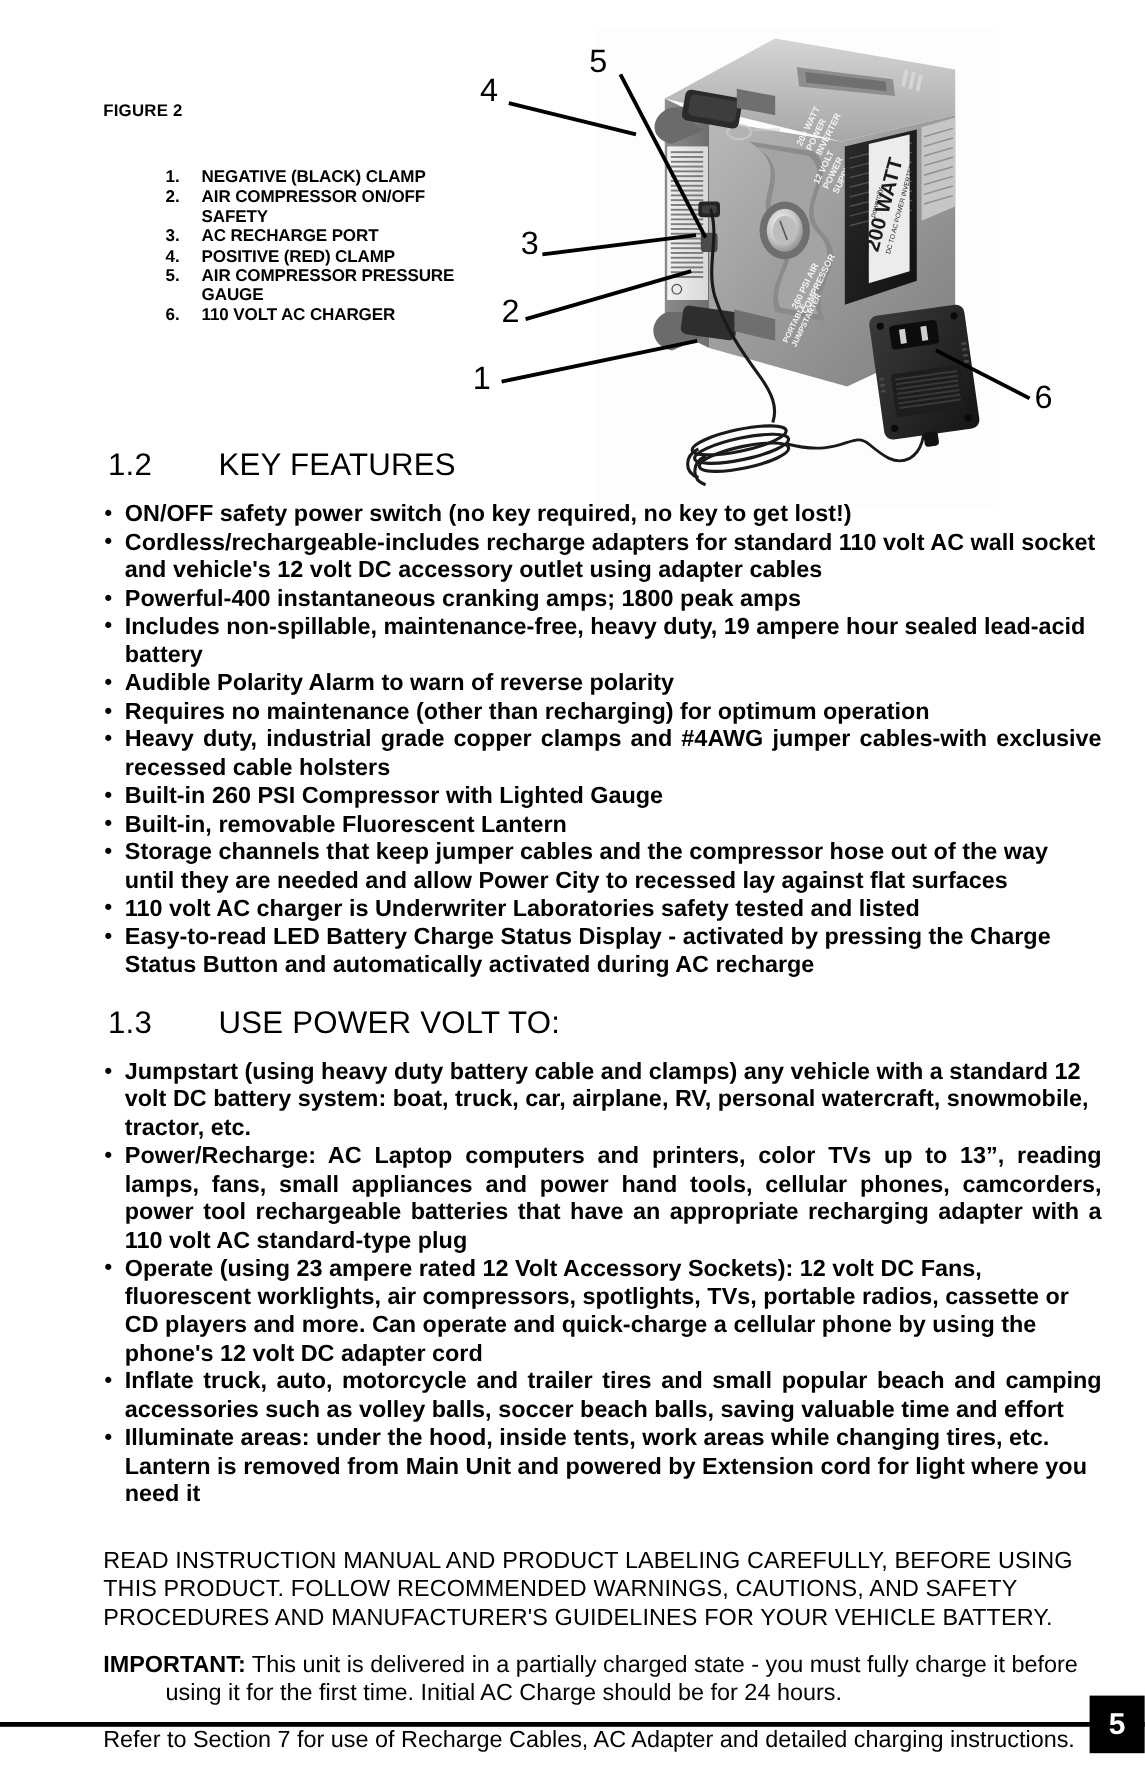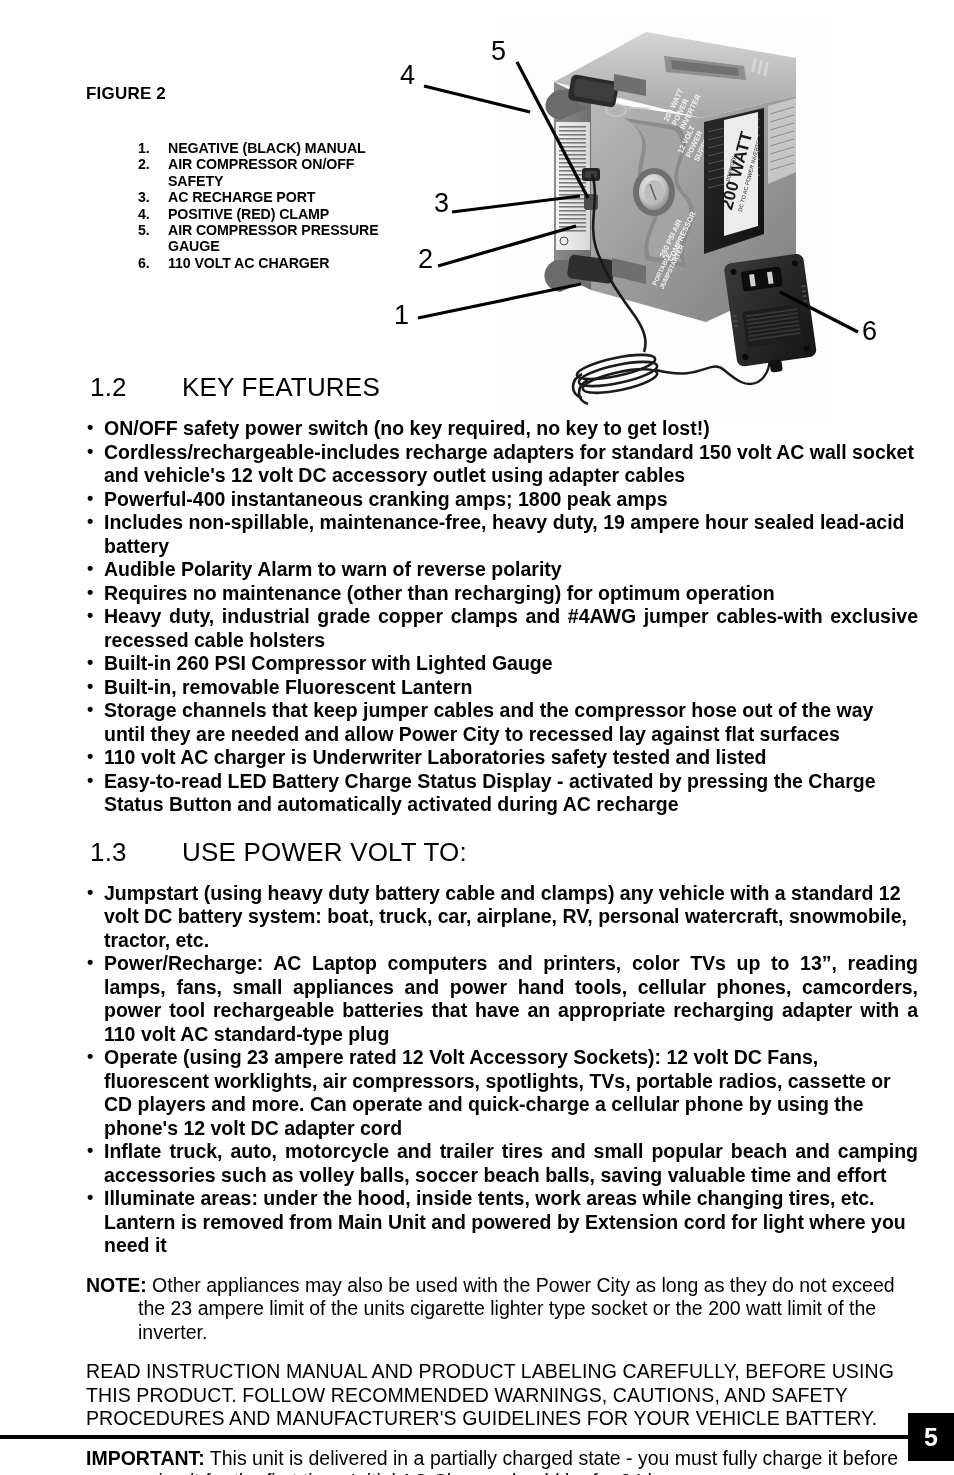--- a/index.html
+++ b/index.html
@@ -18,21 +18,21 @@
 
   
   .figure-block {
     position: absolute;
     left: 0; top: 0;
     width: 954px; height: 430px;
   }
   .figure-title {
     position: absolute;
     left: 86px; top: 84px;
-    font-size: 17px;
+    font-size: 14px;
     font-weight: bold;
     letter-spacing: .2px;
   }
   .legend {
     position: absolute;
     left: 138px; top: 140px;
     width: 260px;
     font-size: 14.2px;
     font-weight: bold;
     line-height: 16.4px;
@@ -135,21 +135,21 @@
 
 <div class="page">
 
   <div class="figure-block">
 
     <div class="figure-title">FIGURE 2</div>
 
     <div class="legend">
       <div class="legend-row">
         <span class="legend-num">1.</span>
-        <span class="legend-txt">NEGATIVE (BLACK) MANUAL</span>
+        <span class="legend-txt">NEGATIVE (BLACK) CLAMP</span>
       </div>
       <div class="legend-row">
         <span class="legend-num">2.</span>
         <span class="legend-txt">AIR COMPRESSOR ON/OFF SAFETY</span>
       </div>
       <div class="legend-row">
         <span class="legend-num">3.</span>
         <span class="legend-txt">AC RECHARGE PORT</span>
       </div>
       <div class="legend-row">
@@ -401,21 +401,21 @@
 
   <div class="content">
 
     <h2 class="sec">
       <span class="num">1.2</span>
       <span>KEY FEATURES</span>
     </h2>
 
     <ul class="bullets">
       <li>ON/OFF safety power switch (no key required, no key to get lost!)</li>
-      <li>Cordless/rechargeable-includes recharge adapters for standard 150 volt AC wall socket and vehicle's 12 volt DC accessory outlet using adapter cables</li>
+      <li>Cordless/rechargeable-includes recharge adapters for standard 110 volt AC wall socket and vehicle's 12 volt DC accessory outlet using adapter cables</li>
       <li>Powerful-400 instantaneous cranking amps; 1800 peak amps</li>
       <li>Includes non-spillable, maintenance-free, heavy duty, 19 ampere hour sealed lead-acid battery</li>
       <li>Audible Polarity Alarm to warn of reverse polarity</li>
       <li>Requires no maintenance (other than recharging) for optimum operation</li>
       <li class="just">Heavy duty, industrial grade copper clamps and #4AWG jumper cables-with exclusive recessed cable holsters</li>
       <li>Built-in 260 PSI Compressor with Lighted Gauge</li>
       <li>Built-in, removable Fluorescent Lantern</li>
       <li>Storage channels that keep jumper cables and the compressor hose out of the way until they are needed and allow Power City to recessed lay against flat surfaces</li>
       <li>110 volt AC charger is Underwriter Laboratories safety tested and listed</li>
       <li>Easy-to-read LED Battery Charge Status Display - activated by pressing the Charge Status Button and automatically activated during AC recharge</li>
@@ -429,21 +429,20 @@
     <ul class="bullets">
       <li>Jumpstart (using heavy duty battery cable and clamps) any vehicle with a standard 12 volt DC battery system: boat, truck, car, airplane, RV,  personal watercraft, snowmobile, tractor, etc.</li>
       <li class="just">Power/Recharge: AC Laptop computers and printers, color TVs up to 13”, reading lamps, fans, small appliances and power hand tools, cellular phones, camcorders, power tool rechargeable batteries that have an appropriate recharging adapter with a 110 volt AC standard-type plug</li>
       <li>Operate (using 23 ampere rated 12 Volt Accessory Sockets): 12 volt DC Fans, fluorescent worklights, air compressors, spotlights, TVs, portable radios, cassette or CD players and more. Can operate and quick-charge a cellular phone by using the phone's 12 volt DC adapter cord</li>
       <li class="just">Inflate truck, auto, motorcycle and trailer tires and small popular beach and camping accessories such as volley balls, soccer beach balls, saving valuable time and effort</li>
       <li>Illuminate areas: under the hood, inside tents, work areas while changing tires, etc. Lantern is removed from Main Unit and powered by Extension cord for light where you need it</li>
     </ul>
 
     <div class="gap-md"></div>
 
-    <p class="para hang"><b>NOTE:</b><span> Other appliances may also be used with the Power City as long as they do not exceed the 23 ampere limit of the units cigarette lighter type socket or the 200 watt limit of the inverter.</span></p>
 
     <div class="gap-md"></div>
 
     <p class="para caps">READ INSTRUCTION MANUAL AND PRODUCT LABELING CAREFULLY, BEFORE USING THIS PRODUCT. FOLLOW RECOMMENDED WARNINGS, CAUTIONS, AND SAFETY PROCEDURES AND MANUFACTURER'S GUIDELINES FOR YOUR VEHICLE BATTERY.</p>
 
     <div class="gap-md"></div>
 
     <p class="para hang"><b>IMPORTANT:</b><span> This unit is delivered in a partially charged state - you must fully charge it before using it for the first time. Initial AC Charge should be for 24 hours.</span></p>
 
     <div class="gap-md"></div>

